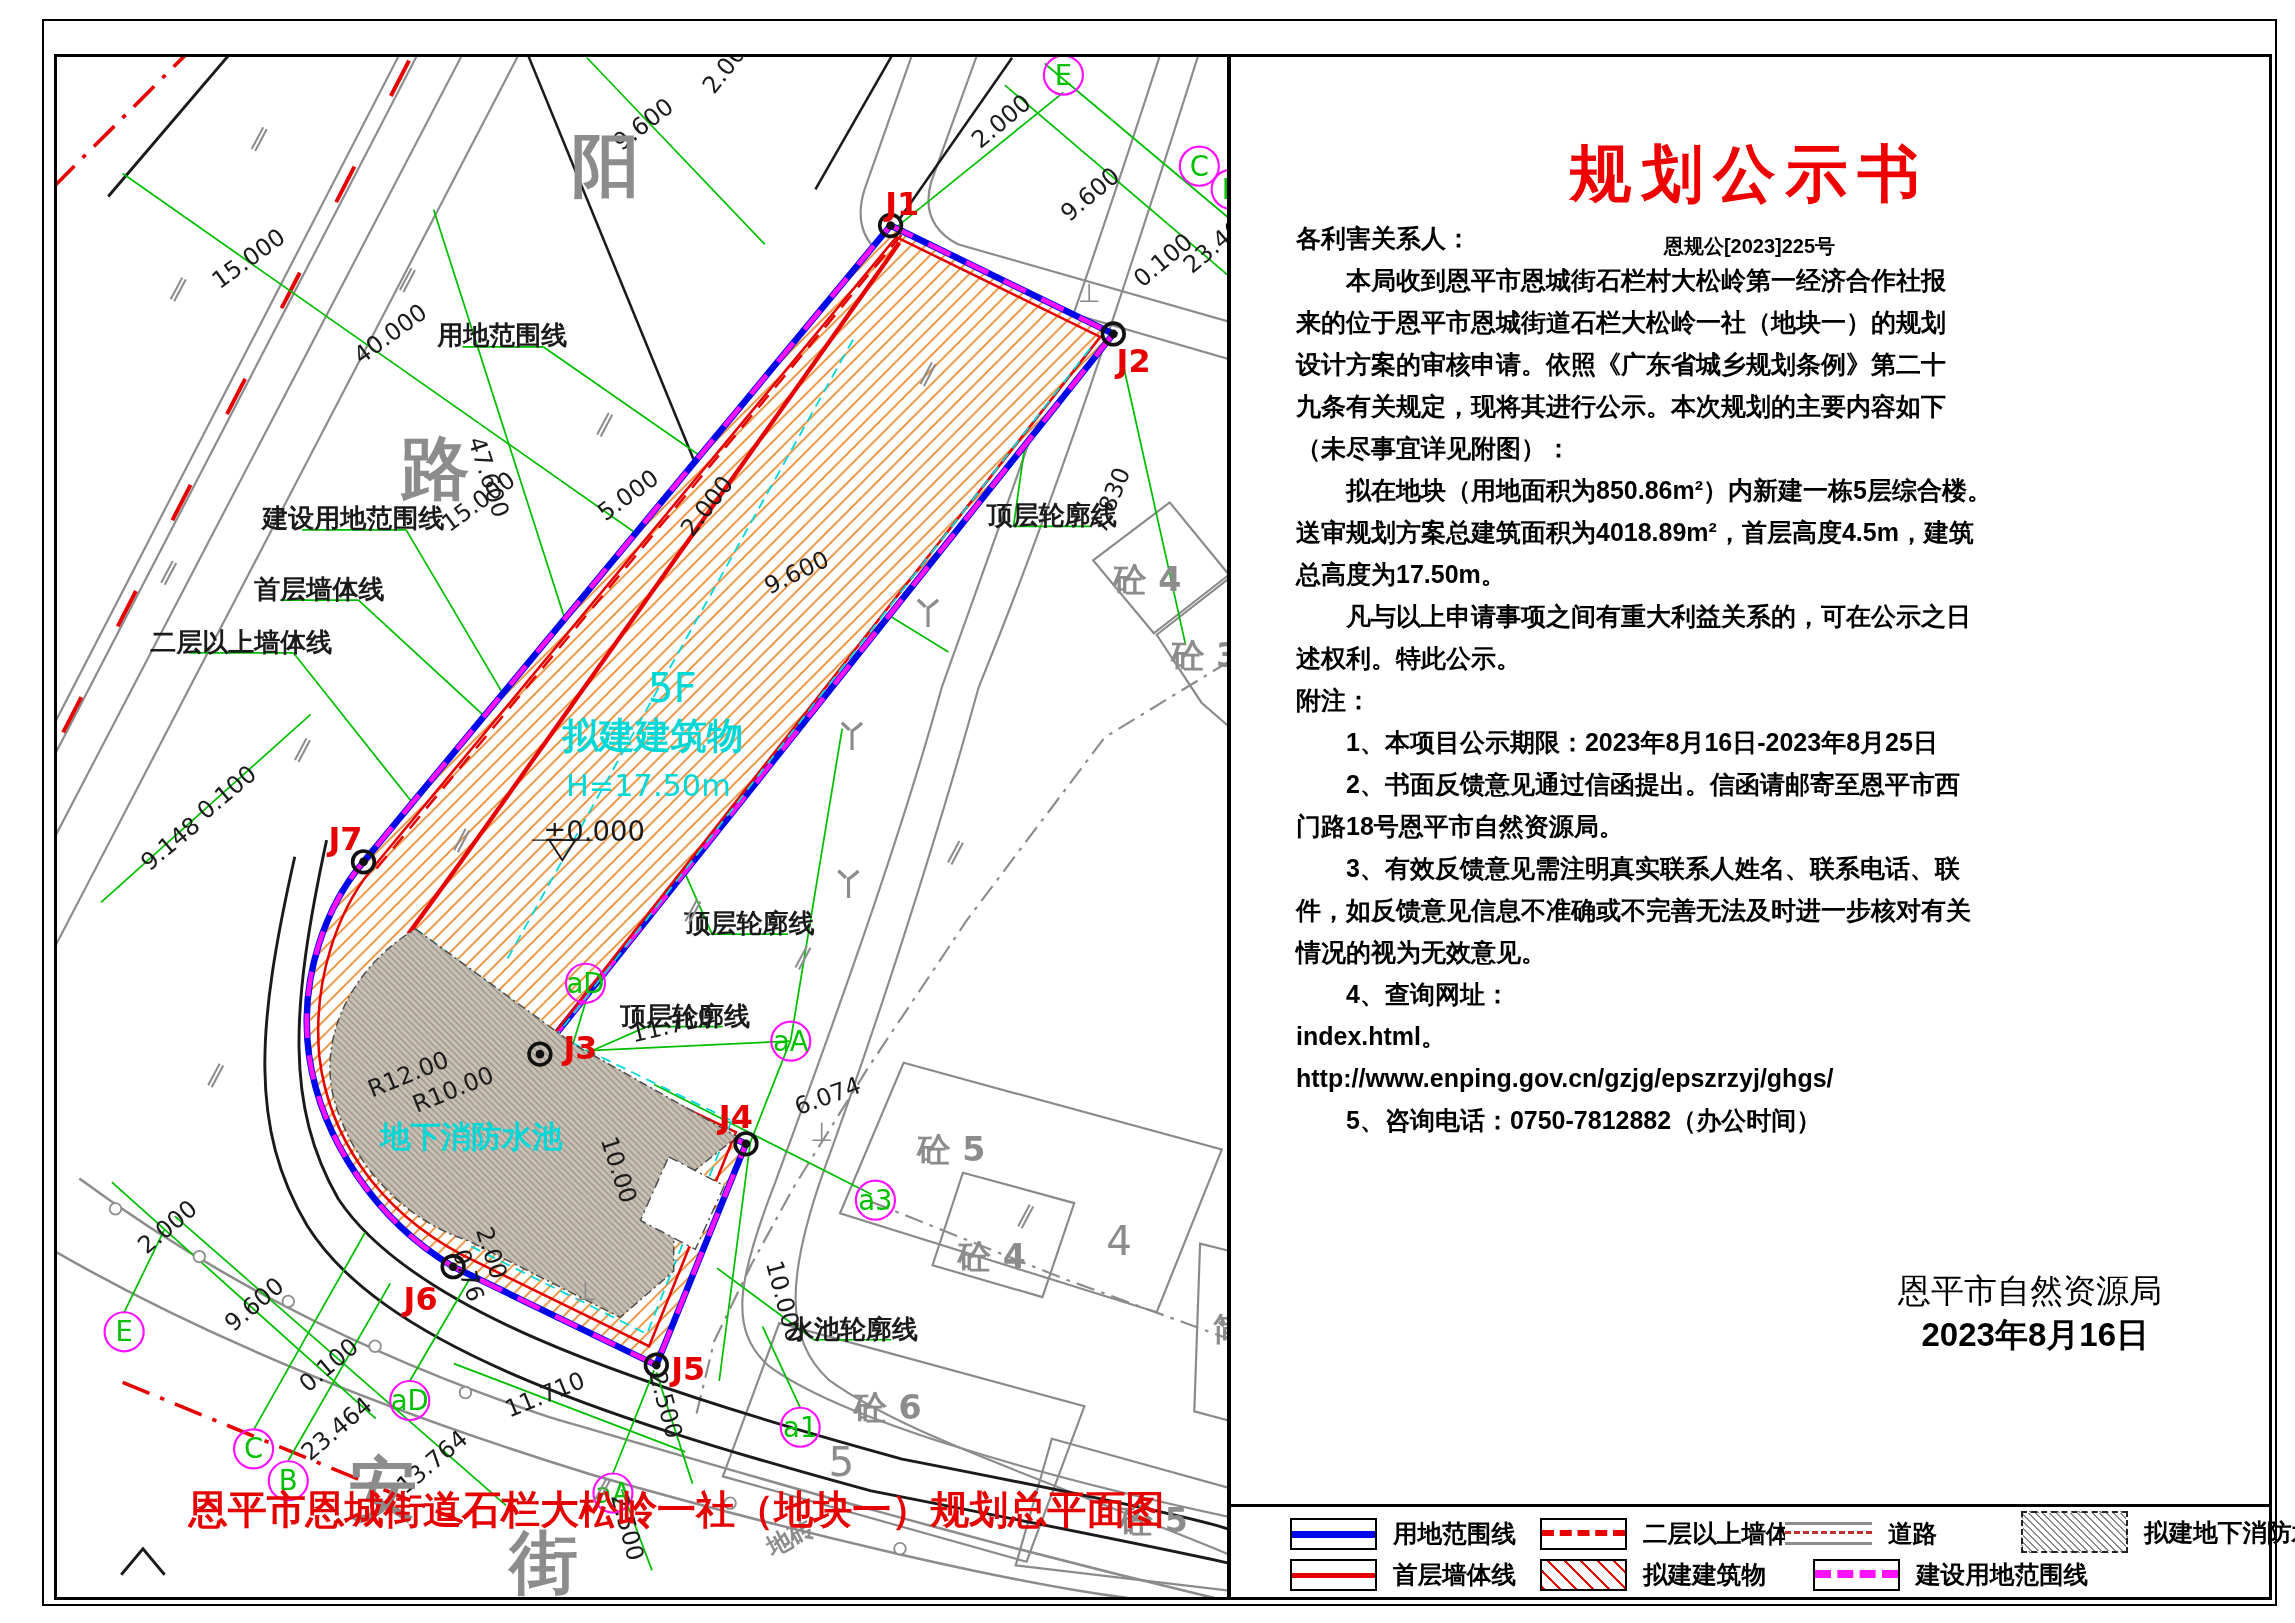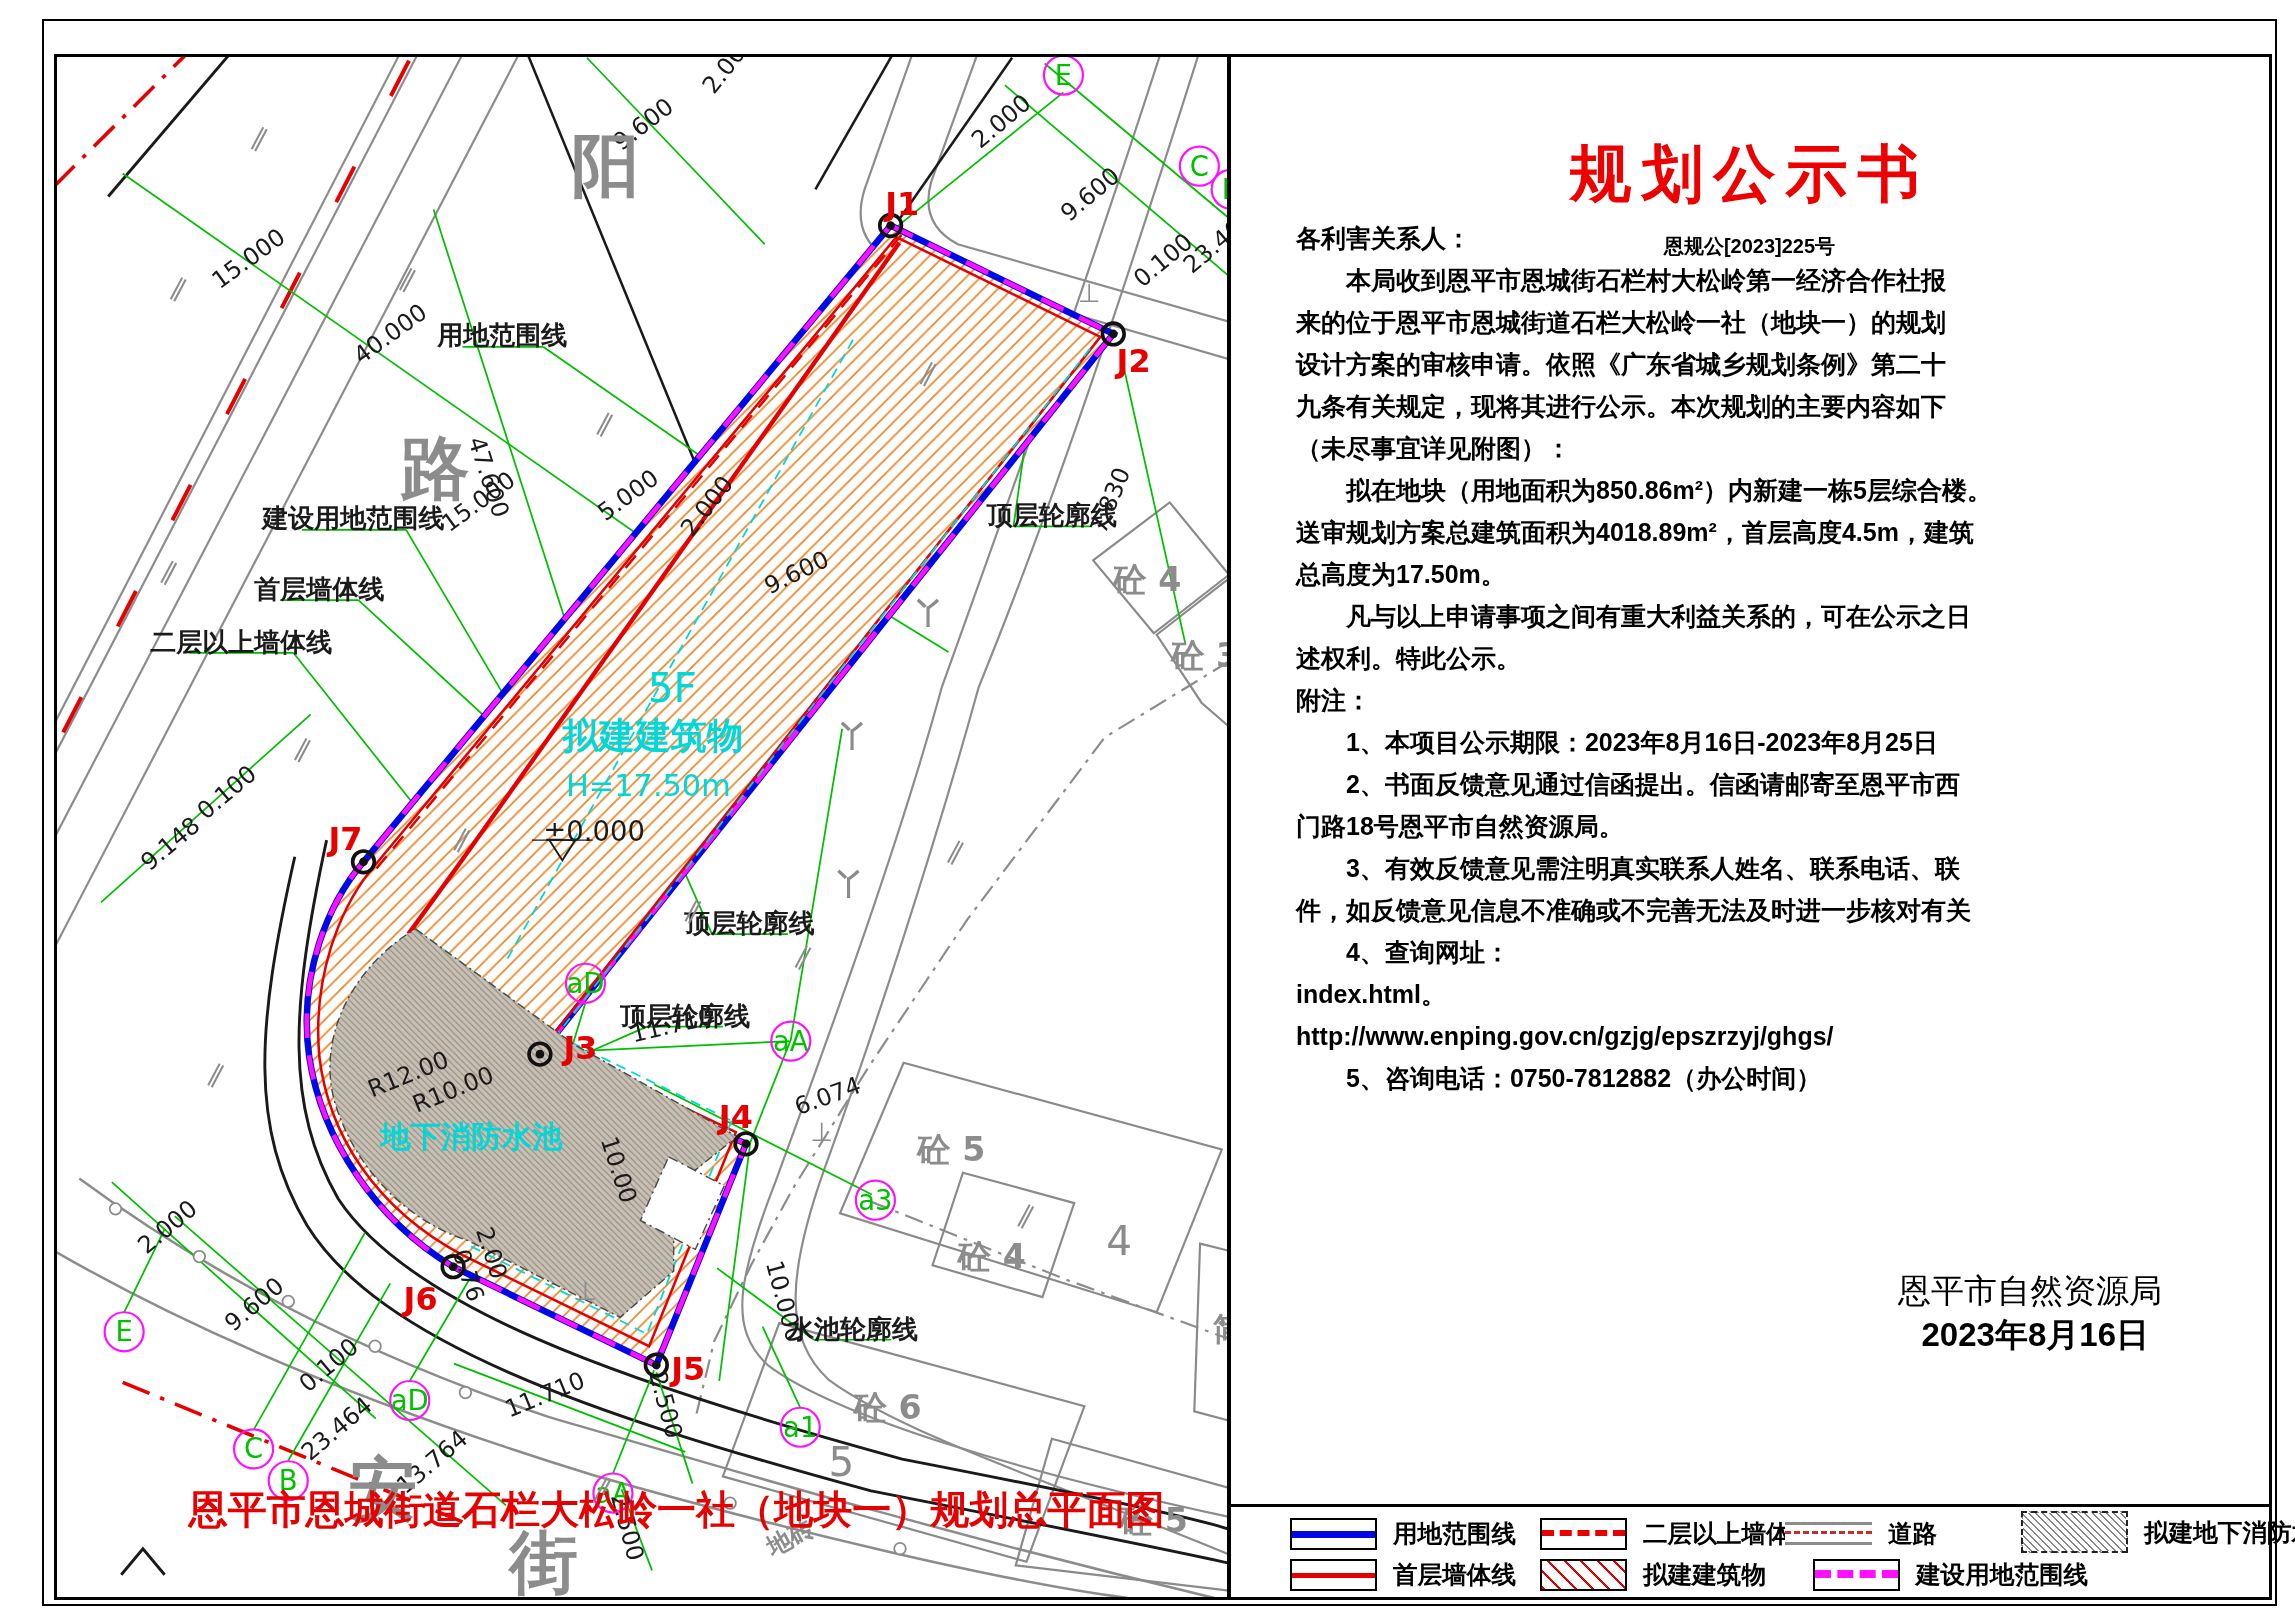--- a/index.html
+++ b/index.html
@@ -315,20 +315,21 @@
       <div class="n-line">送审规划方案总建筑面积为4018.89m²，首层高度4.5m，建筑</div>
       <div class="n-line">总高度为17.50m。</div>
       <div class="n-line">　　凡与以上申请事项之间有重大利益关系的，可在公示之日</div>
       <div class="n-line">述权利。特此公示。</div>
       <div class="n-line">附注：</div>
       <div class="n-line">　　1、本项目公示期限：2023年8月16日-2023年8月25日</div>
       <div class="n-line">　　2、书面反馈意见通过信函提出。信函请邮寄至恩平市西</div>
       <div class="n-line">门路18号恩平市自然资源局。</div>
       <div class="n-line">　　3、有效反馈意见需注明真实联系人姓名、联系电话、联</div>
       <div class="n-line">件，如反馈意见信息不准确或不完善无法及时进一步核对有关</div>
+      <div class="n-line">情况的视为无效意见。</div>
       <div class="n-line">　　4、查询网址：</div>
       <div class="n-line">index.html。</div>
       <div class="n-line">http://www.enping.gov.cn/gzjg/epszrzyj/ghgs/</div>
       <div class="n-line">　　5、咨询电话：0750-7812882（办公时间）</div>
     </div>
     <div class="n-sign1">恩平市自然资源局</div>
     <div class="n-sign2">2023年8月16日</div>
   </div>
 
   <div class="legend">

